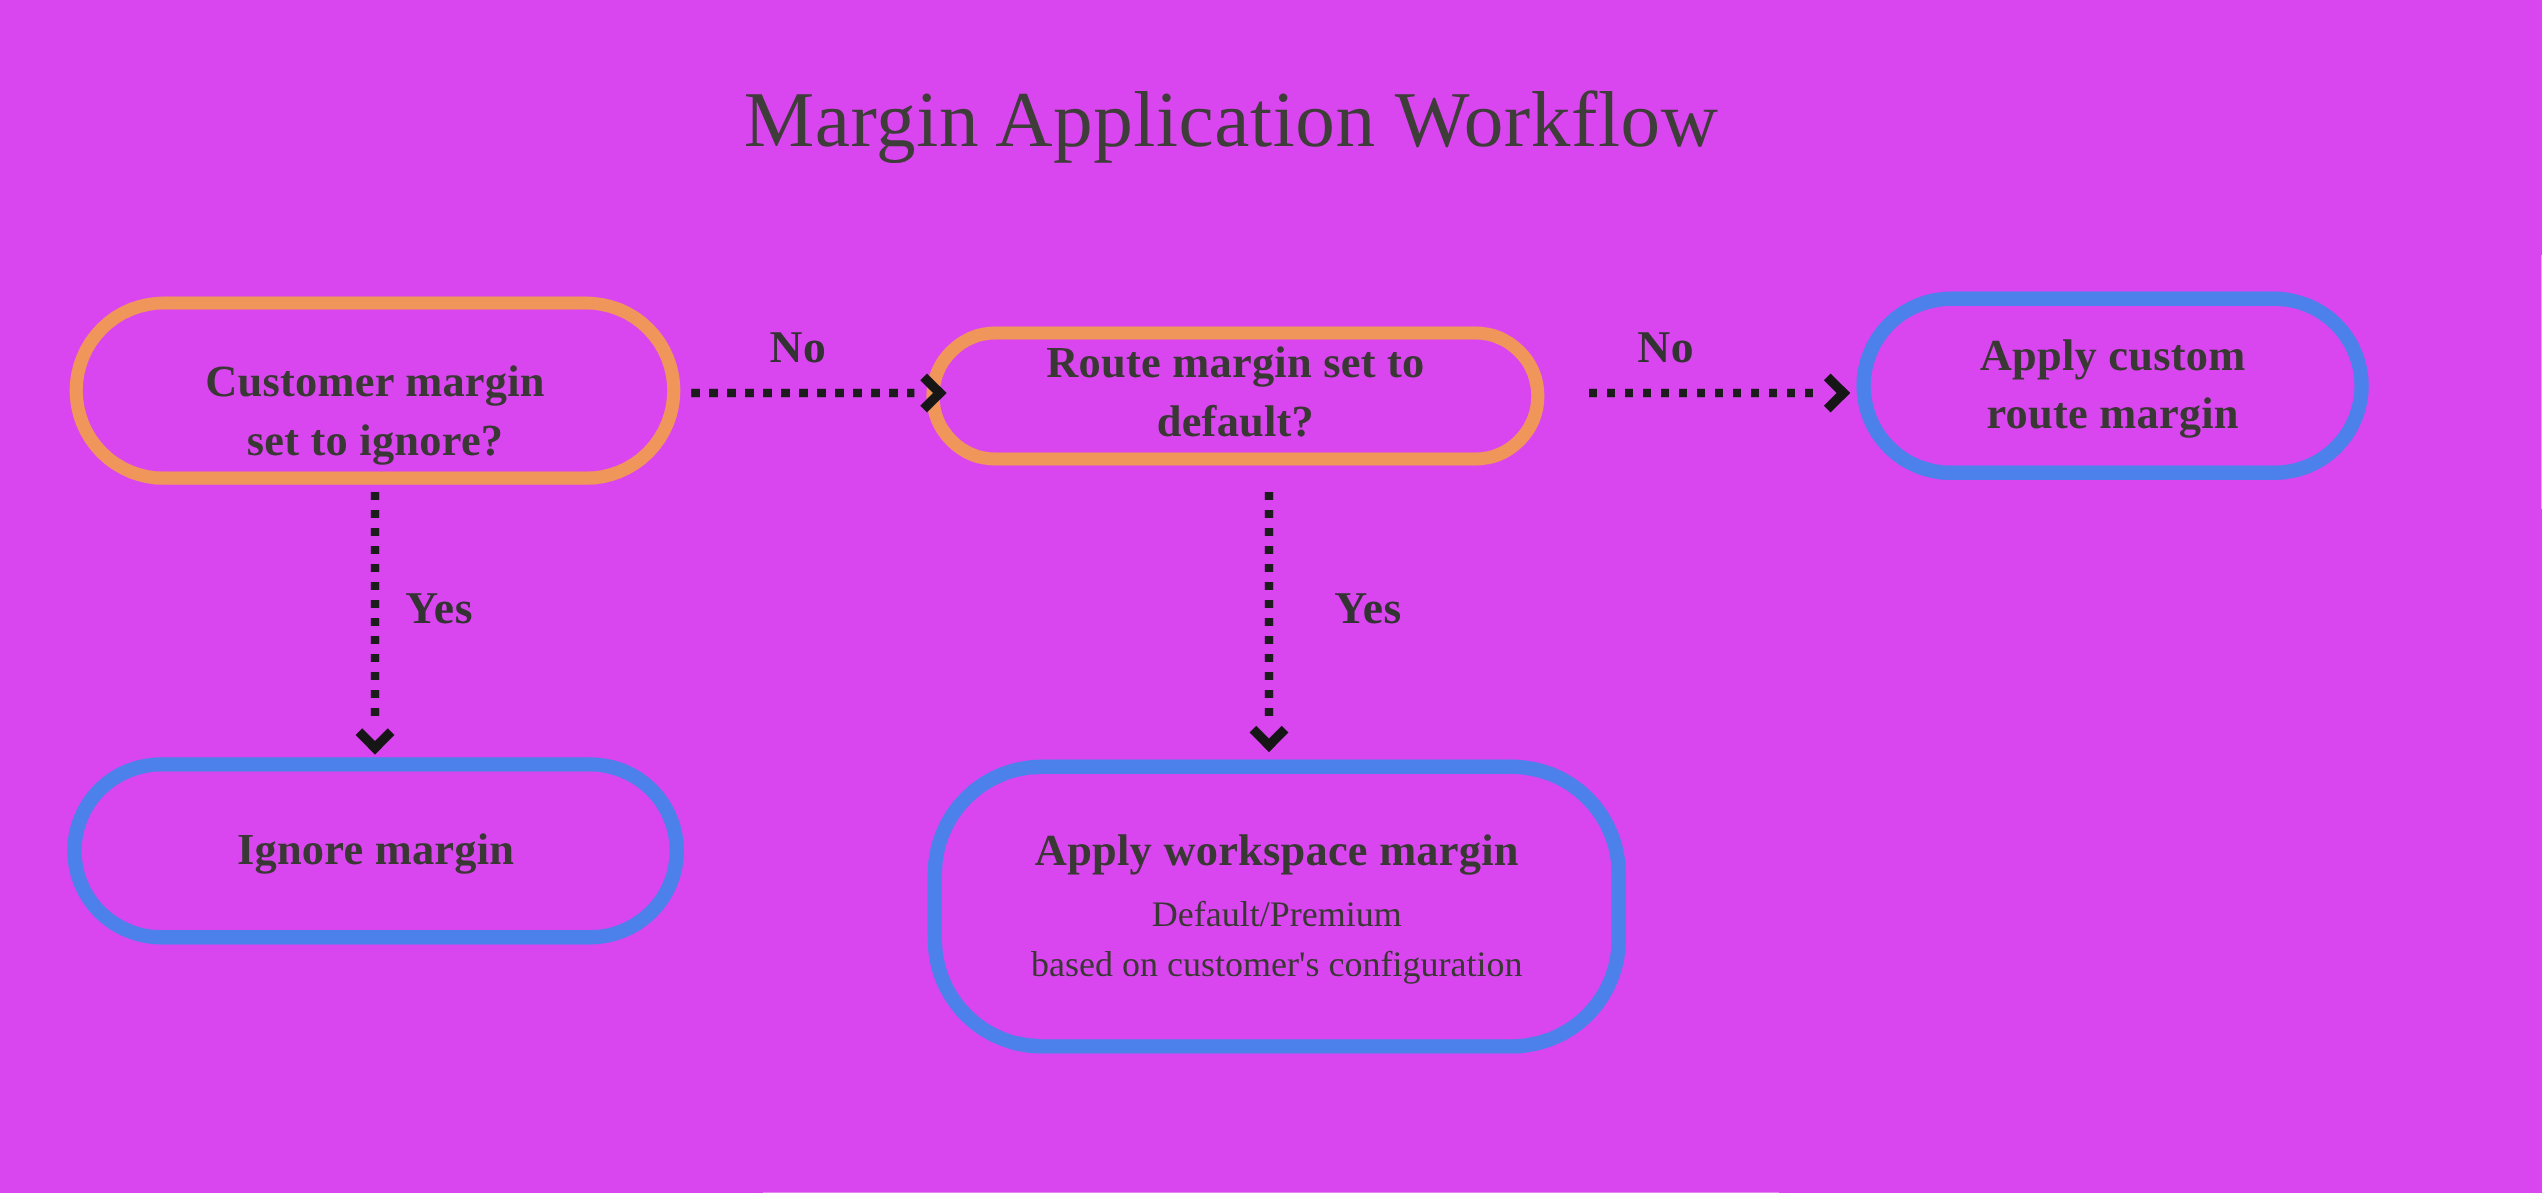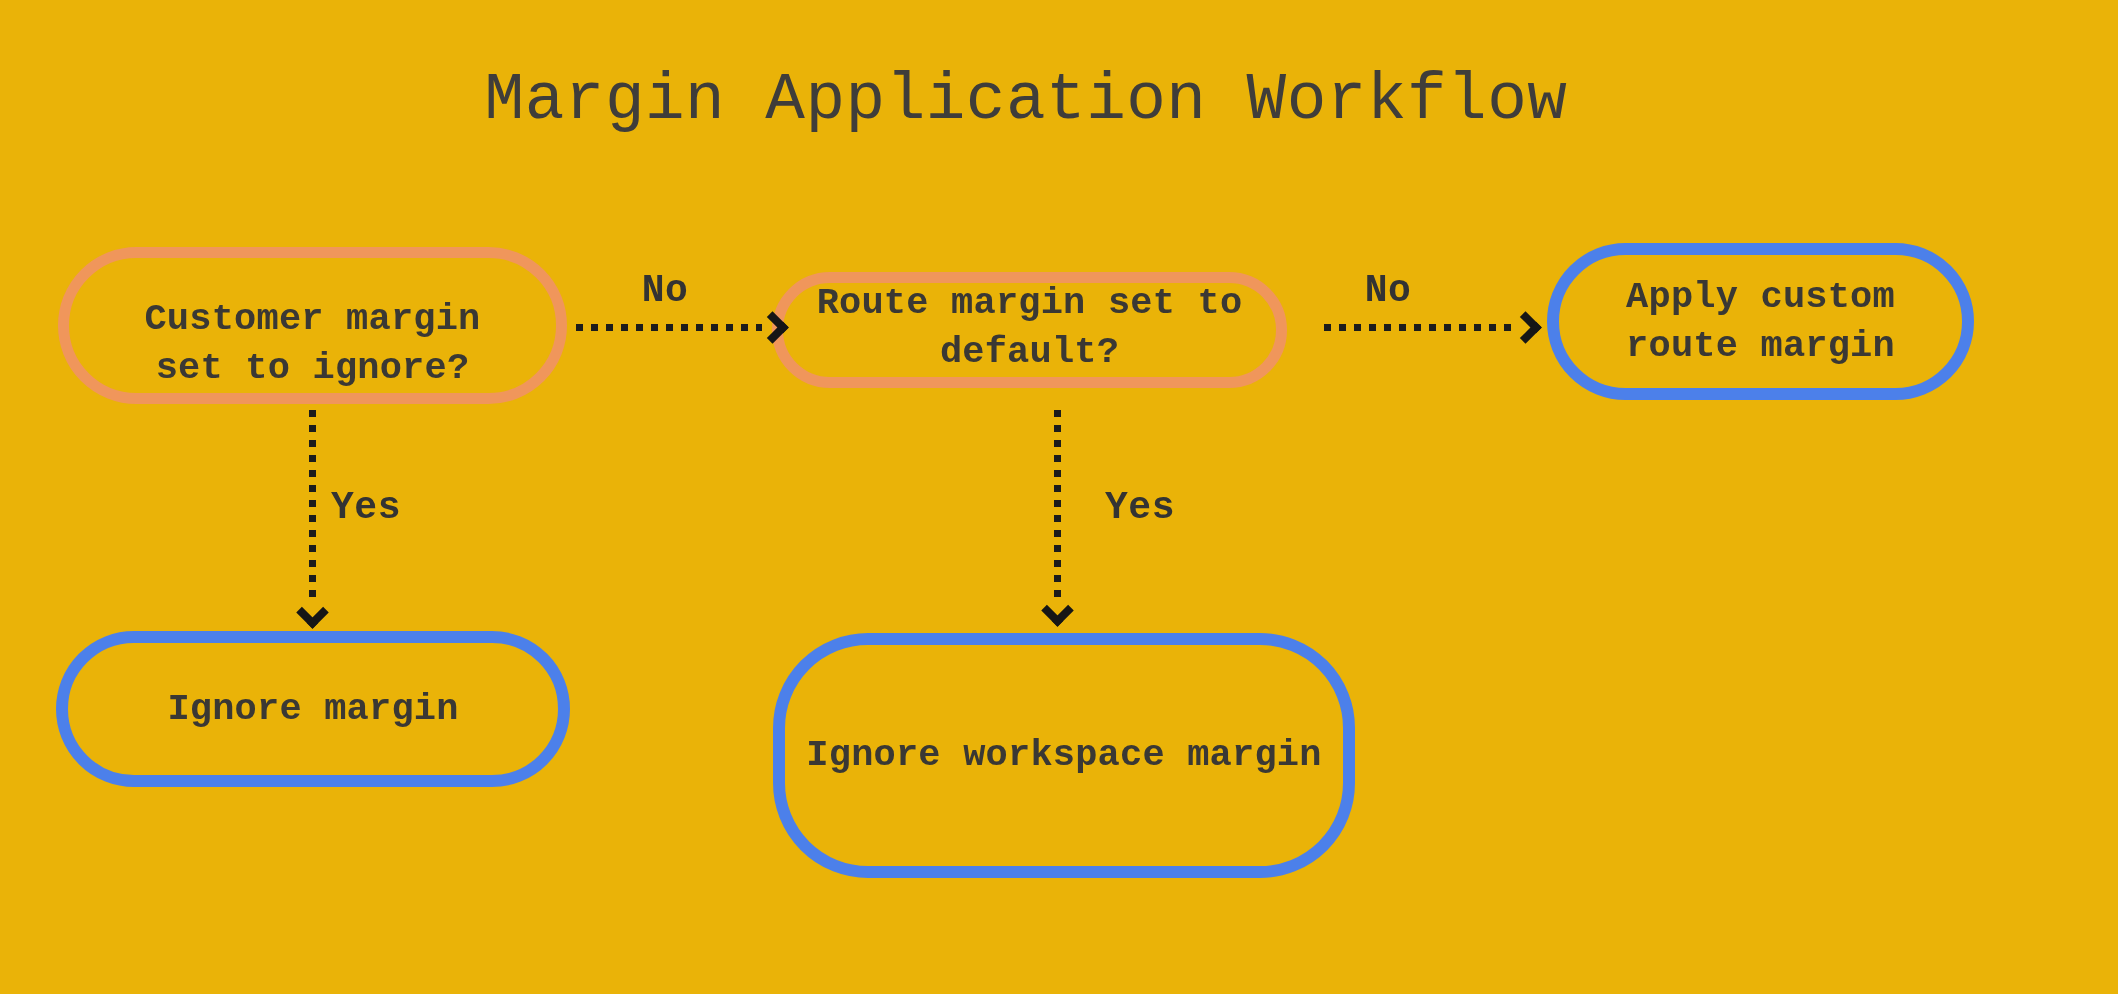--- a/index.html
+++ b/index.html
@@ -1,19 +1,19 @@
 <!DOCTYPE html>
 <html><head>
 <meta charset="utf-8">
 <style>
   html,body { margin:0; padding:0; background:#F4EFE9; }
   .canvas {
     position:relative; width:2118px; height:994px;
-    background:#eab308; overflow:hidden;
-    font-family:Liberation Mono, monospace;
+    background:#d946ef; overflow:hidden;
+    font-family:Liberation Serif, serif;
     color:#3A3834;
   }
   .title {
     position:absolute; top:68px; left:0; width:2052px;
     text-align:center; font-size:66px; font-weight:400;
     color:#3F3D3A; letter-spacing:0.5px; line-height:1;
   }
   .node {
     position:absolute; box-sizing:border-box;
     display:flex; flex-direction:column; align-items:center; justify-content:center;
@@ -70,21 +70,23 @@
   <div class="node outcome" style="left:56px; top:631px; width:514px; height:156px;">
     <span class="label">Ignore margin</span>
   </div>
 
   <div class="node outcome" style="left:1547px; top:243px; width:427px; height:157px;">
     <span class="label">Apply custom
 route margin</span>
   </div>
 
   <div class="node outcome big" style="left:773px; top:633px; width:582px; height:245px;">
-    <span class="label">Ignore workspace margin</span>
+    <span class="label">Apply workspace margin</span>
+    <span class="sublabel">Default/Premium
+based on customer's configuration</span>
   </div>
 
   <div class="dots-h" style="left:576px; top:324px; width:186px;"></div>
   <div class="chev chev-right" style="left:761px; top:316px;"></div>
   <span class="edge-label" style="left:665px; top:290px;">No</span>
 
   <div class="dots-h" style="left:1324px; top:324px; width:190px;"></div>
   <div class="chev chev-right" style="left:1514px; top:316px;"></div>
   <span class="edge-label" style="left:1388px; top:290px;">No</span>
 

